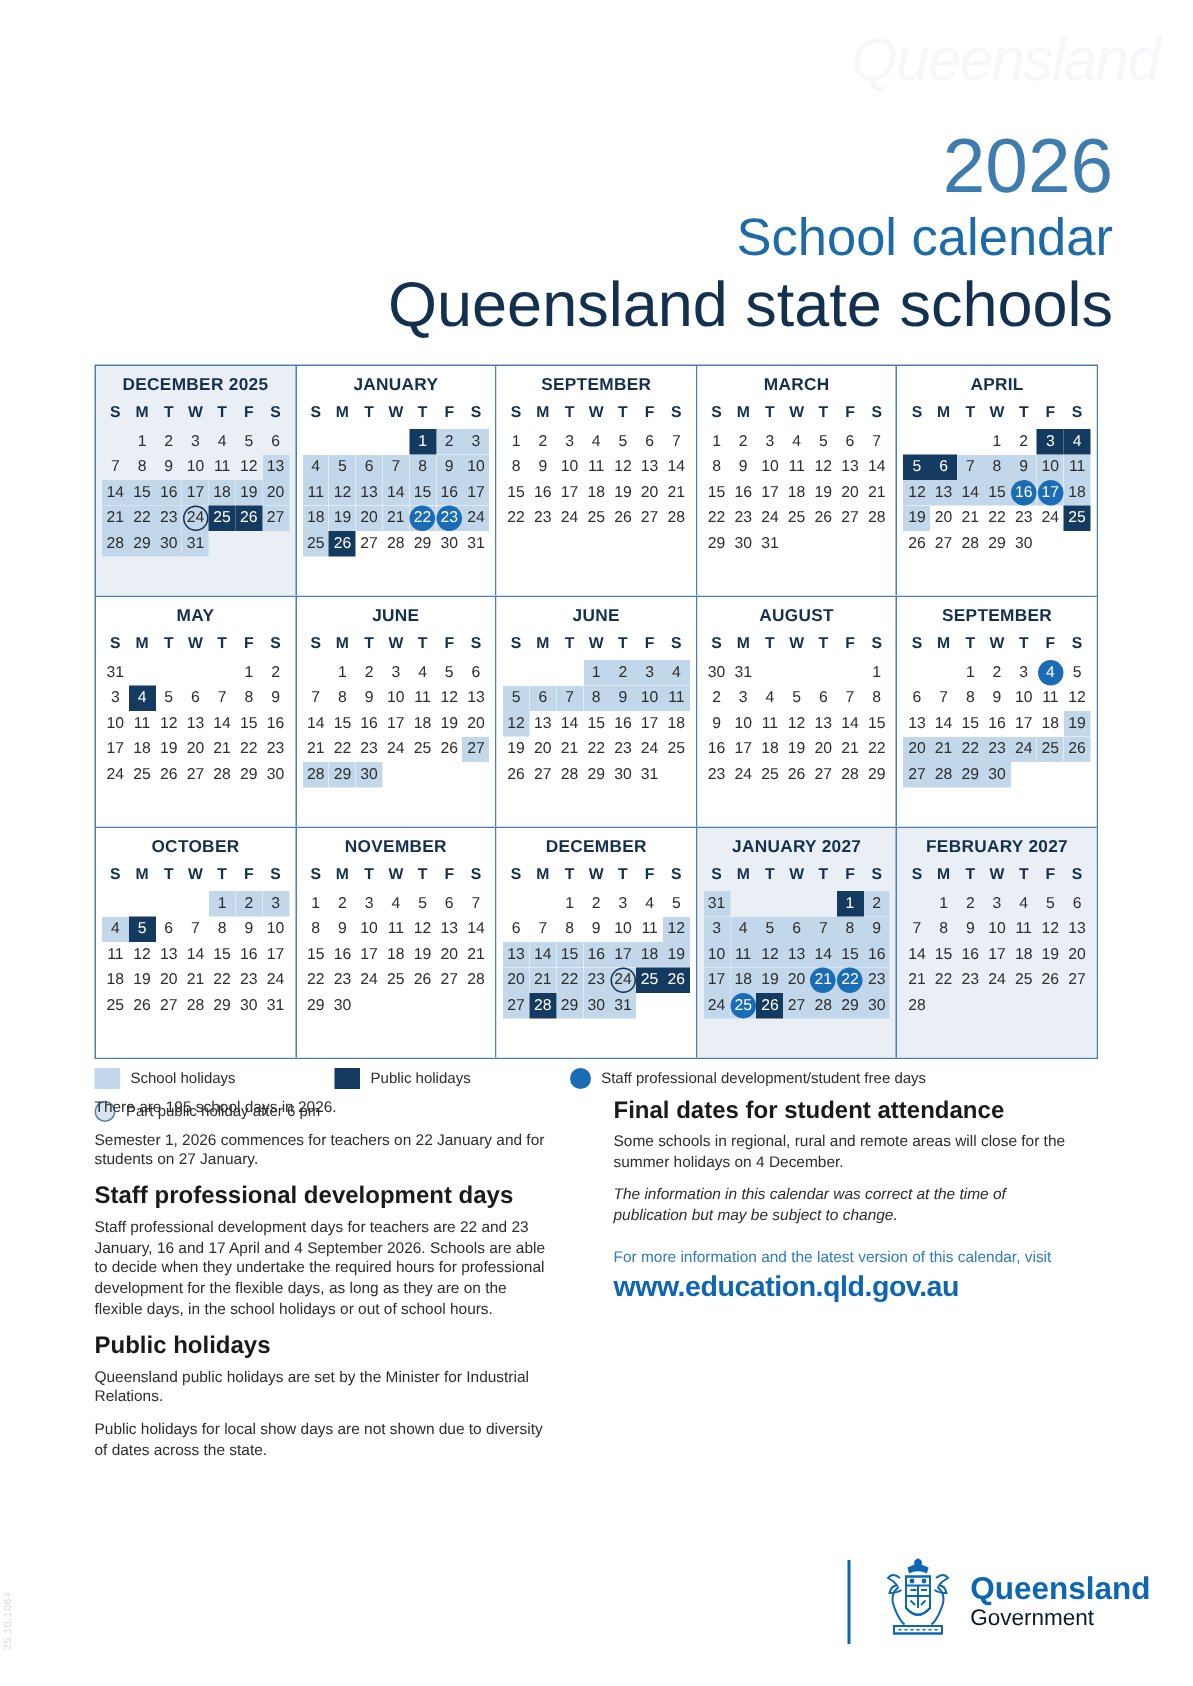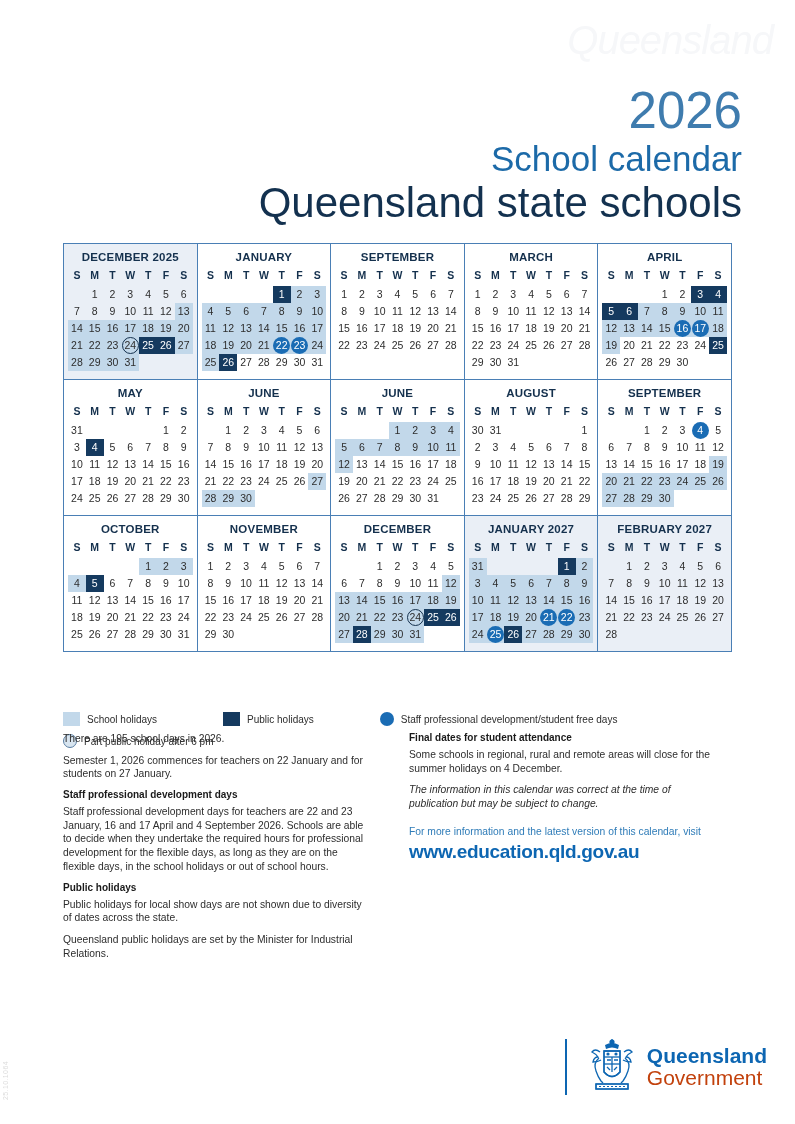--- a/index.html
+++ b/index.html
@@ -81,21 +81,21 @@
   .cal-row {
     display: flex;
     border-bottom: 1.4px solid #4a7fb5;
   }
   .cal-row:last-child { border-bottom: none; }
 
   .month {
     flex: 1 1 0;
     border-right: 1.4px solid #4a7fb5;
     box-sizing: border-box;
-    padding: 7px 4px 8px 4px;
+    padding: 7px 4px 26px 4px;
     background: #ffffff;
   }
   .month:last-child { border-right: none; }
   .month.shaded { background: #eaeff6; }
 
   .m-title {
     text-align: center;
     font-size: 11.5px;
     font-weight: bold;
     letter-spacing: 0.2px;
@@ -214,21 +214,21 @@
     gap: 38px;
   }
   .col { width: 308px; }
   .col p {
     font-size: 10.3px;
     line-height: 1.33;
     margin: 0 0 8px 0;
     color: #2d2d2d;
   }
   .col h3 {
-    font-size: 10px;
+    font-size: 16px;
     font-weight: bold;
     margin: 0 0 5px 0;
     color: #1a1a1a;
   }
   .col p.italic { font-style: italic; }
   .link-lead {
     font-size: 10.3px;
     color: #2f7cb8;
     margin: 14px 0 3px 0;
     line-height: 1.3;
@@ -285,23 +285,23 @@
     align-items: center;
   }
   .crest { margin-right: 10px; }
   .qgov-text .q1 {
     font-size: 21px;
     font-weight: bold;
     color: #0d66b2;
     line-height: 1.04;
   }
   .qgov-text .q2 {
-    font-size: 21px;
+    font-size: 15px;
     font-weight: 400;
-    color: #c2410c;
+    color: #0f172a;
     line-height: 1.04;
   }
 </style>
 </head>
 <body>
 
 <div class="watermark">Queensland</div>
 <div class="sidecode">25.10.1064</div>
 
 <div class="header">
@@ -2197,22 +2197,22 @@
   </div>
 </div>
 
 <div class="cols">
   <div class="col">
     <p>There are 195 school days in 2026.</p>
     <p>Semester 1, 2026 commences for teachers on 22 January and for students on 27 January.</p>
     <h3>Staff professional development days</h3>
     <p>Staff professional development days for teachers are 22 and 23 January, 16 and 17 April and 4 September 2026. Schools are able to decide when they undertake the required hours for professional development for the flexible days, as long as they are on the flexible days, in the school holidays or out of school hours.</p>
     <h3>Public holidays</h3>
+    <p>Queensland public holidays are set by the Minister for Industrial Relations.</p>
     <p>Public holidays for local show days are not shown due to diversity of dates across the state.</p>
-    <p>Queensland public holidays are set by the Minister for Industrial Relations.</p>
   </div>
   <div class="col">
     <h3>Final dates for student attendance</h3>
     <p>Some schools in regional, rural and remote areas will close for the summer holidays on 4 December.</p>
     <p class="italic">The information in this calendar was correct at the time of publication but may be subject to change.</p>
     <div class="link-lead">For more information and the latest version of this calendar, visit</div>
     <div class="link-url">www.education.qld.gov.au</div>
   </div>
 </div>
 

